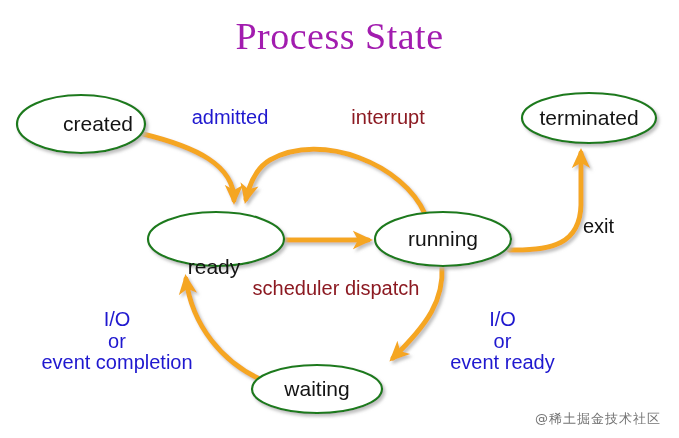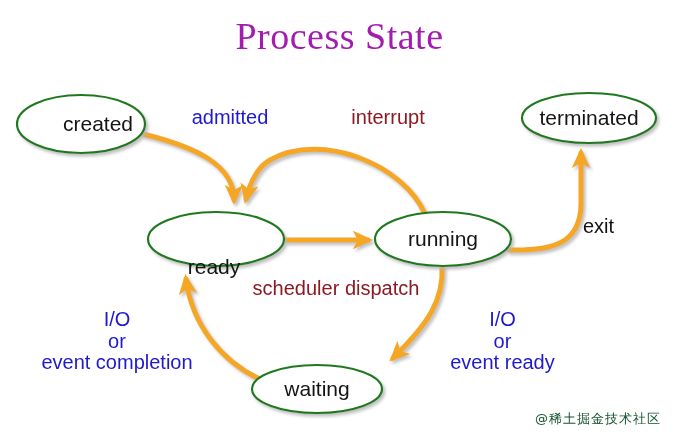--- a/index.html
+++ b/index.html
@@ -53,21 +53,21 @@
   }
   .lbl-blue { color: #1f18cf; }
   .lbl-red  { color: #8c1a22; }
   .lbl-black { color: #111111; }
   .watermark {
     position: absolute;
     right: 18px;
     bottom: 10px;
     font-family: "DejaVu Sans", sans-serif;
     font-size: 13px;
-    color: #14532d;
+    color: #737373;
     letter-spacing: 1px;
     white-space: nowrap;
   }
 </style>
 </head>
 <body>
 
 <div id="canvas">
 
   <div class="title">Process State</div>

